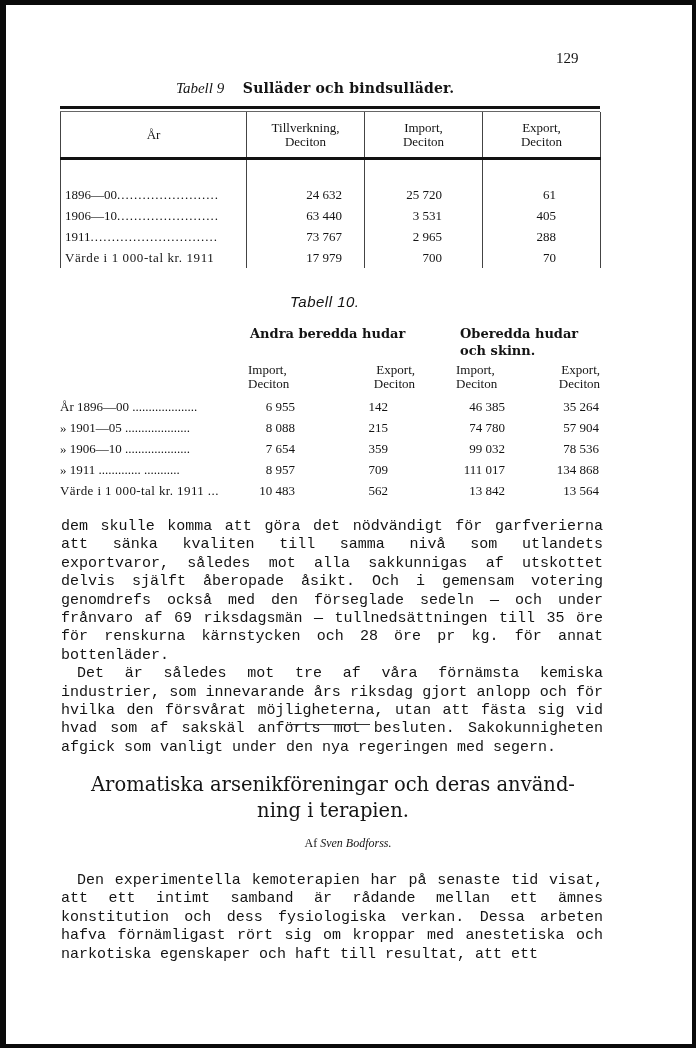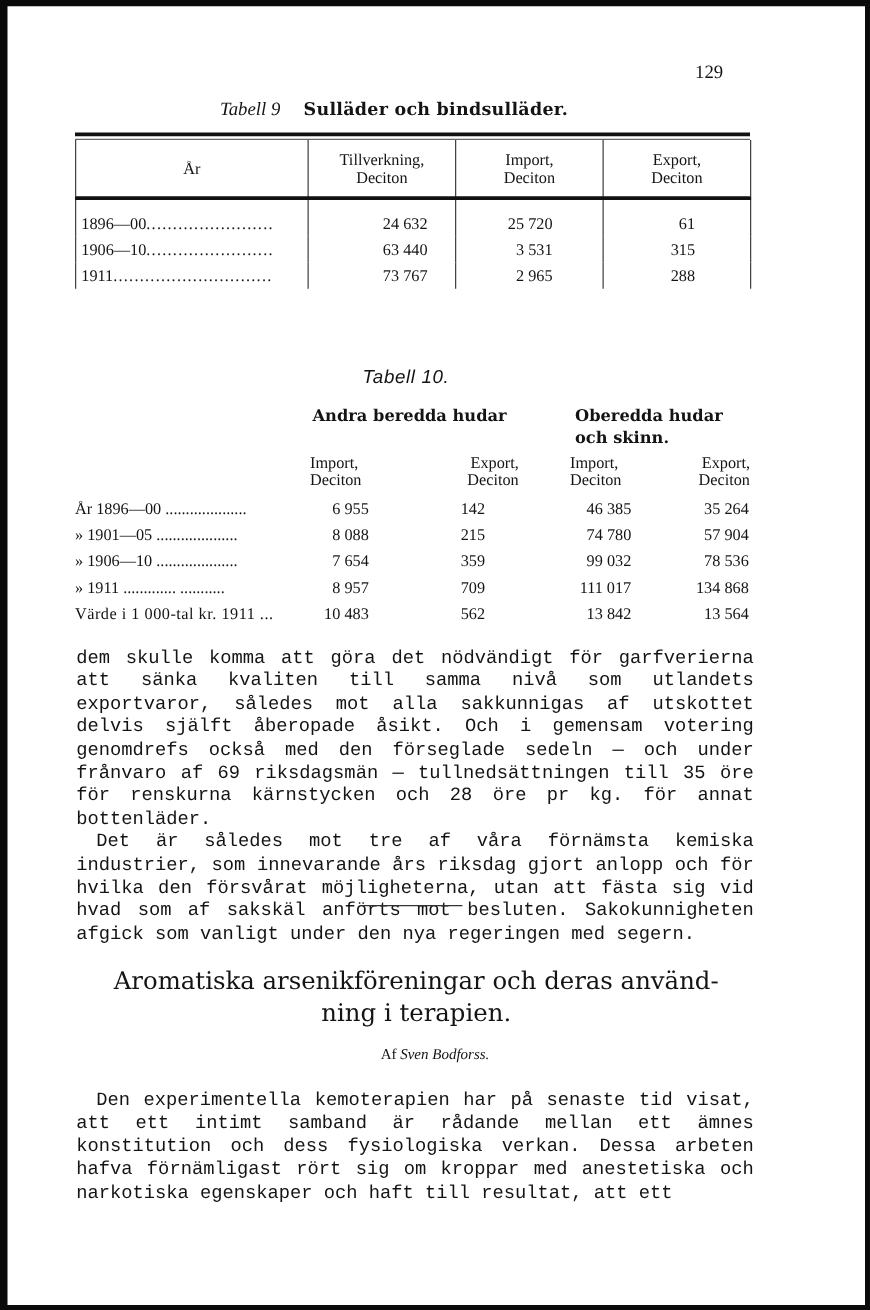--- a/index.html
+++ b/index.html
@@ -19,21 +19,21 @@
     .t9-caption .label { font-family: "Liberation Serif", serif; font-style: italic; font-size: 15px; margin-right: 14px; }
     .t9-caption .title { font-weight: bold; font-family: "DejaVu Serif", serif; font-size: 14px; letter-spacing: 0.2px; }
 
     .t9 { position: absolute; left: 60px; top: 106px; width: 540px; }
     .t9 .rule-top { height: 3px; background: #111; }
     .t9 .rule-top2 { height: 1px; background: #666; margin-top: 2px; }
     .t9 table { border-collapse: collapse; width: 540px; font-family: "Liberation Serif", serif; font-size: 13px; table-layout: fixed; }
     .t9 th { font-weight: normal; line-height: 14px; padding: 5px 0 4px 0; border-left: 1px solid #444; border-right: 1px solid #444; text-align: center; height: 36px; vertical-align: middle; }
     .t9 thead tr { border-bottom: 3px solid #111; }
     .t9 td { border-left: 1px solid #444; border-right: 1px solid #444; padding: 0 4px; height: 21px; line-height: 21px; font-size: 13px; }
-    .t9 tbody tr:first-child td { padding-top: 8px; margin-top: 24px; }
+    .t9 tbody tr:first-child td { padding-top: 24px; margin-top: 24px; }
     .t9 td.num { text-align: right; }
     .t9 td.yr { white-space: nowrap; overflow: hidden; }
     .t9 td.yr .dots { letter-spacing: 1px; }
 
     .t10-caption { position: absolute; left: 290px; top: 293px; font-family: Liberation Sans, sans-serif; font-style: italic; font-size: 15px; letter-spacing: 0.5px; }
 
     .t10 { position: absolute; left: 60px; top: 325px; width: 545px; font-family: "Liberation Serif", serif; font-size: 13px; }
     .t10 .grp { position: absolute; text-align: left; font-family: "DejaVu Serif", serif; font-weight: bold; font-size: 13px; line-height: 17px; }
     .t10 .sub { position: absolute; font-size: 13px; line-height: 14px; }
     .t10 .row { position: absolute; left: 0; width: 545px; height: 21px; line-height: 21px; font-size: 13px; }
@@ -86,27 +86,33 @@
       <tr>
         <td class="yr"><span>1896—00</span><span class="dots">........................</span></td>
         <td class="num" style="padding-right:22px">24 632</td>
         <td class="num" style="padding-right:40px">25 720</td>
         <td class="num" style="padding-right:44px">61</td>
       </tr>
       <tr>
         <td class="yr"><span>1906—10</span><span class="dots">........................</span></td>
         <td class="num" style="padding-right:22px">63 440</td>
         <td class="num" style="padding-right:40px">3 531</td>
-        <td class="num" style="padding-right:44px">315</td>
+        <td class="num" style="padding-right:44px">405</td>
       </tr>
       <tr>
         <td class="yr"><span>1911</span><span class="dots">..............................</span></td>
         <td class="num" style="padding-right:22px">73 767</td>
         <td class="num" style="padding-right:40px">2 965</td>
         <td class="num" style="padding-right:44px">288</td>
+      </tr>
+      <tr>
+        <td class="yr" style="letter-spacing:0.6px"><span>Värde i 1 000-tal kr. 1911</span></td>
+        <td class="num" style="padding-right:22px">17 979</td>
+        <td class="num" style="padding-right:40px">700</td>
+        <td class="num" style="padding-right:44px">70</td>
       </tr>
     </tbody>
   </table>
 </div>
 
 <div class="t10-caption">Tabell 10.</div>
 
 <div class="t10">
   <div class="grp" style="left:190px; top:0; width:190px;">
     <div>Andra beredda hudar</div>

